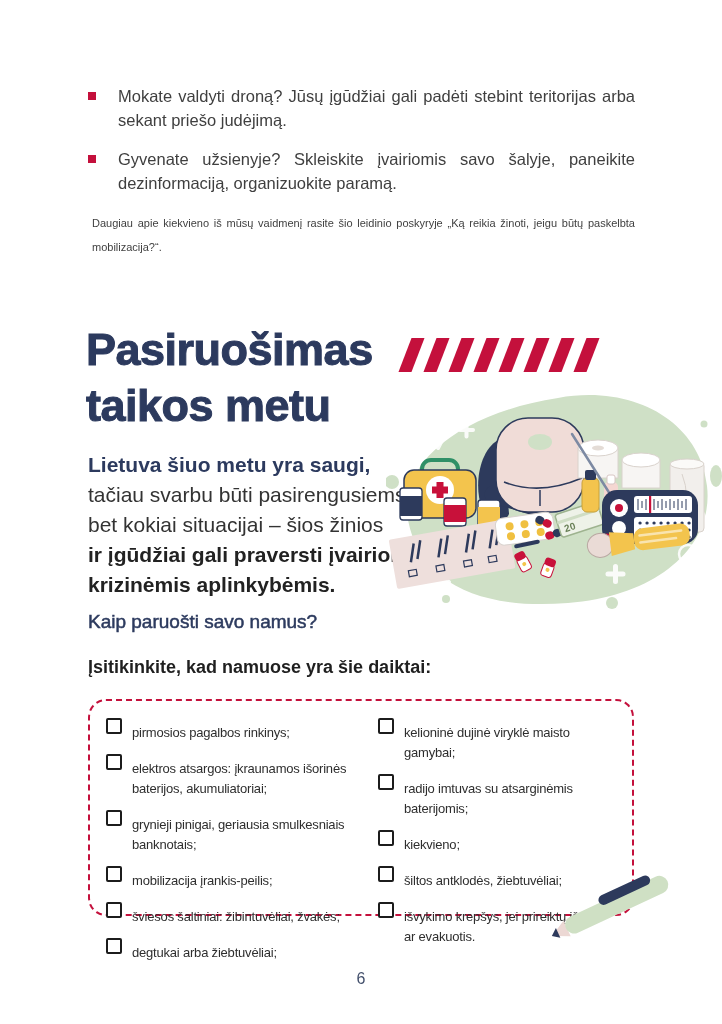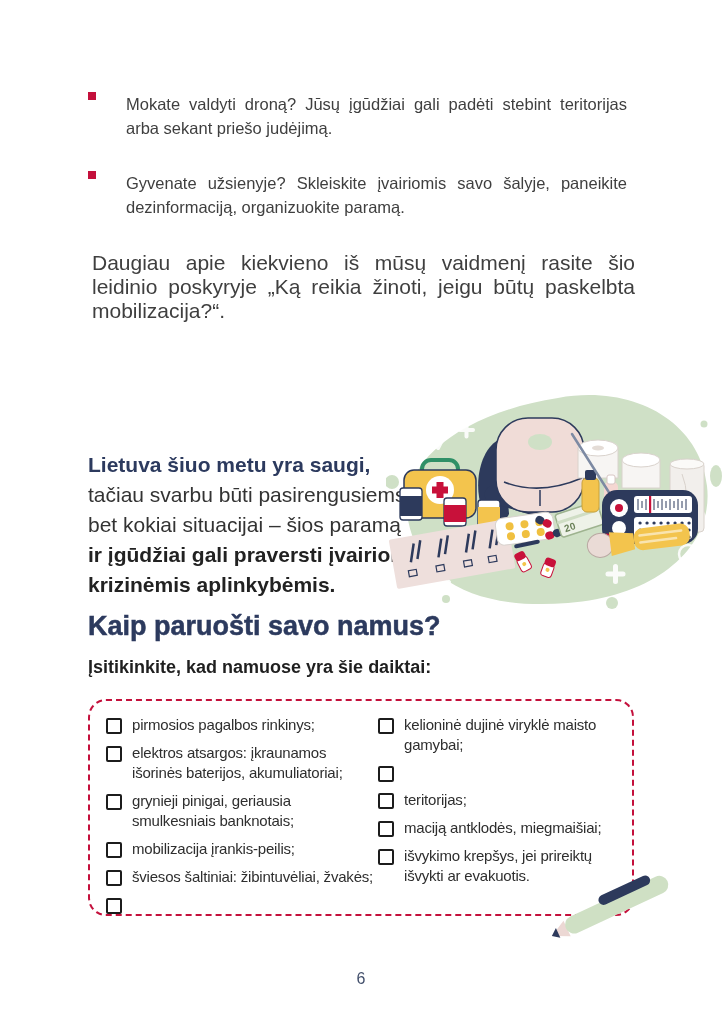--- a/index.html
+++ b/index.html
@@ -4,48 +4,48 @@
 <style>
   html,body{margin:0;padding:0;background:#ffffff;}
   .page{
     position:relative;width:722px;height:1024px;background:#ffffff;overflow:hidden;
     font-family:"Liberation Sans",sans-serif;
   }
   
   .intro{position:absolute;left:88px;top:84px;width:547px;}
   .bullet-row{display:flex;margin-bottom:15px;}
   .bullet-sq{width:8px;height:8px;background:var(--red);margin:8px 22px 0 0;flex:0 0 8px;}
-  .bullet-text{margin:8px;font-size:16.5px;line-height:24px;color:var(--text);text-align:justify;}
-  .intro-par{margin:24px 0 0 4px;font-size:21px;line-height:24px;color:var(--text);text-align:justify;}
+  .bullet-text{margin:0;font-size:16.5px;line-height:24px;color:var(--text);text-align:justify;}
+  .intro-par{margin:16px 0 0 4px;font-size:11px;line-height:24px;color:var(--text);text-align:justify;}
   
   .title-block{position:absolute;left:86px;top:322px;}
   .title-line{font-size:45px;line-height:56px;font-weight:bold;color:var(--navy);
     letter-spacing:-0.5px;-webkit-text-stroke:1px var(--navy);white-space:nowrap;}
   .stripes{position:absolute;left:319px;top:16px;display:flex;gap:12px;}
   .stripe{width:13px;height:34px;background:var(--red);transform:skewX(-21deg);}
   
   .lead{position:absolute;left:88px;top:450px;width:340px;font-size:21px;line-height:30px;}
   .lead div{white-space:nowrap;}
   .lead .navy-bold{color:var(--navy);font-weight:bold;}
   .lead .regular{color:#333333;font-weight:normal;}
   .lead .bold{color:#222222;font-weight:bold;}
   
-  .how-heading{position:absolute;left:88px;top:611px;font-size:27px;font-weight:bold;
+  .how-heading{position:absolute;left:88px;top:611px;font-size:19px;font-weight:normal;
     color:var(--navy);-webkit-text-stroke:0.5px var(--navy);white-space:nowrap;}
   .sub-heading{position:absolute;left:88px;top:657px;font-size:18px;font-weight:bold;color:#1f1f1f;white-space:nowrap;}
   
   .checklist-box{position:absolute;left:88px;top:699px;width:546px;height:217px;
     border:2.5px dashed var(--red);border-radius:18px;box-sizing:border-box;
     padding:14px 10px 8px 16px;display:flex;background:#fff;}
   .col-left{width:272px;flex:0 0 272px;}
   .col-right{width:240px;flex:0 0 240px;}
   .check-item{display:flex;margin-bottom:8px;}
   .cbx{width:12px;height:12px;border:2px solid #1c1c1c;border-radius:2px;background:#fff;
     flex:0 0 12px;margin:3px 10px 0 0;}
-  .check-text{font-size:15px;line-height:20px;color:#2e2e2e;letter-spacing:-0.2px;}
+  .check-text{font-size:13px;line-height:20px;color:#2e2e2e;letter-spacing:-0.2px;margin-top:8px;}
   
   .illo{position:absolute;left:386px;top:386px;width:336px;height:226px;}
   .pen{position:absolute;left:542px;top:860px;width:145px;height:88px;}
   .page-num{position:absolute;left:0;top:970px;width:722px;text-align:center;
     font-size:16px;color:#43506c;}
 </style>
 </head>
 <body>
 
 <div class="page">
@@ -59,28 +59,42 @@
         </div>
 
         <div class="bullet-row">
           <span class="bullet-sq"></span>
           <p class="bullet-text">Gyvenate užsienyje? Skleiskite įvairiomis savo šalyje, paneikite dezinfor­maciją, organizuokite paramą.</p>
         </div>
       </div>
     <p class="intro-par">Daugiau apie kiekvieno iš mūsų vaidmenį rasite šio leidinio poskyryje „Ką reikia žinoti, jeigu būtų paskelbta mobilizacija?“.</p>
   </div>
 
+  <div class="title-block">
+    <div class="title-line">Pasiruošimas</div>
+    <div class="title-line">taikos metu</div>
+    <div class="stripes">
+      <span class="stripe"></span>
+      <span class="stripe"></span>
+      <span class="stripe"></span>
+      <span class="stripe"></span>
+      <span class="stripe"></span>
+      <span class="stripe"></span>
+      <span class="stripe"></span>
+      <span class="stripe"></span>
+    </div>
+  </div>
 
   <div class="lead">
 
       <div class="navy-bold">Lietuva šiuo metu yra saugi,</div>
 
       <div class="regular">tačiau svarbu būti pasirengusiems</div>
 
-      <div class="regular">bet kokiai situacijai – šios paramą</div>
+      <div class="regular">bet kokiai situacijai – šios žinios</div>
 
       <div class="bold">ir įgūdžiai gali praversti įvairiomis</div>
 
       <div class="bold">krizinėmis aplinkybėmis.</div>
     </div>
 
   <svg class="illo" viewBox="0 0 336 226" aria-hidden="true">
 
     <g>
       <path d="M172,12 C248,-2 314,36 321,100 C328,160 272,210 182,217 C96,224 34,198 22,134 C11,74 80,26 172,12 Z" fill="#cfe0c6"></path>
@@ -257,41 +271,43 @@
           <span class="check-text">mobilizacija įrankis-peilis;</span>
         </div>
 
         <div class="check-item">
           <span class="cbx"></span>
           <span class="check-text">šviesos šaltiniai: žibintuvėliai, žvakės;</span>
         </div>
 
         <div class="check-item">
           <span class="cbx"></span>
+          <span class="check-text">degtukai arba žiebtuvėliai;</span>
         </div>
       </div>
     <div class="col-right">
 
         <div class="check-item">
           <span class="cbx"></span>
           <span class="check-text">kelioninė dujinė viryklė maisto gamybai;</span>
         </div>
 
         <div class="check-item">
           <span class="cbx"></span>
-        </div>
-
-        <div class="check-item">
-          <span class="cbx"></span>
-          <span class="check-text">teritorijas;</span>
-        </div>
-
-        <div class="check-item">
-          <span class="cbx"></span>
-          <span class="check-text">maciją antklodės, miegmaišiai;</span>
+          <span class="check-text">radijo imtuvas su atsarginėmis baterijomis;</span>
+        </div>
+
+        <div class="check-item">
+          <span class="cbx"></span>
+          <span class="check-text">kiekvieno;</span>
+        </div>
+
+        <div class="check-item">
+          <span class="cbx"></span>
+          <span class="check-text">šiltos antklodės, žiebtuvėliai;</span>
         </div>
 
         <div class="check-item">
           <span class="cbx"></span>
           <span class="check-text">išvykimo krepšys, jei prireiktų išvykti ar evakuotis.</span>
         </div>
       </div>
   </div>
 
   <svg class="pen" viewBox="0 0 145 88" aria-hidden="true">

